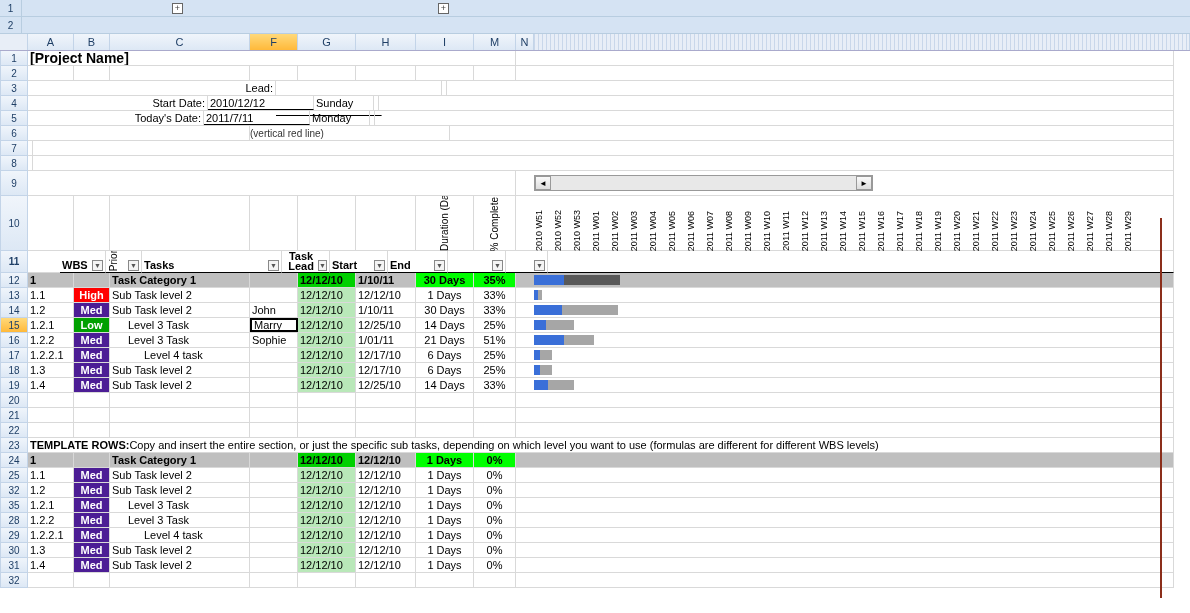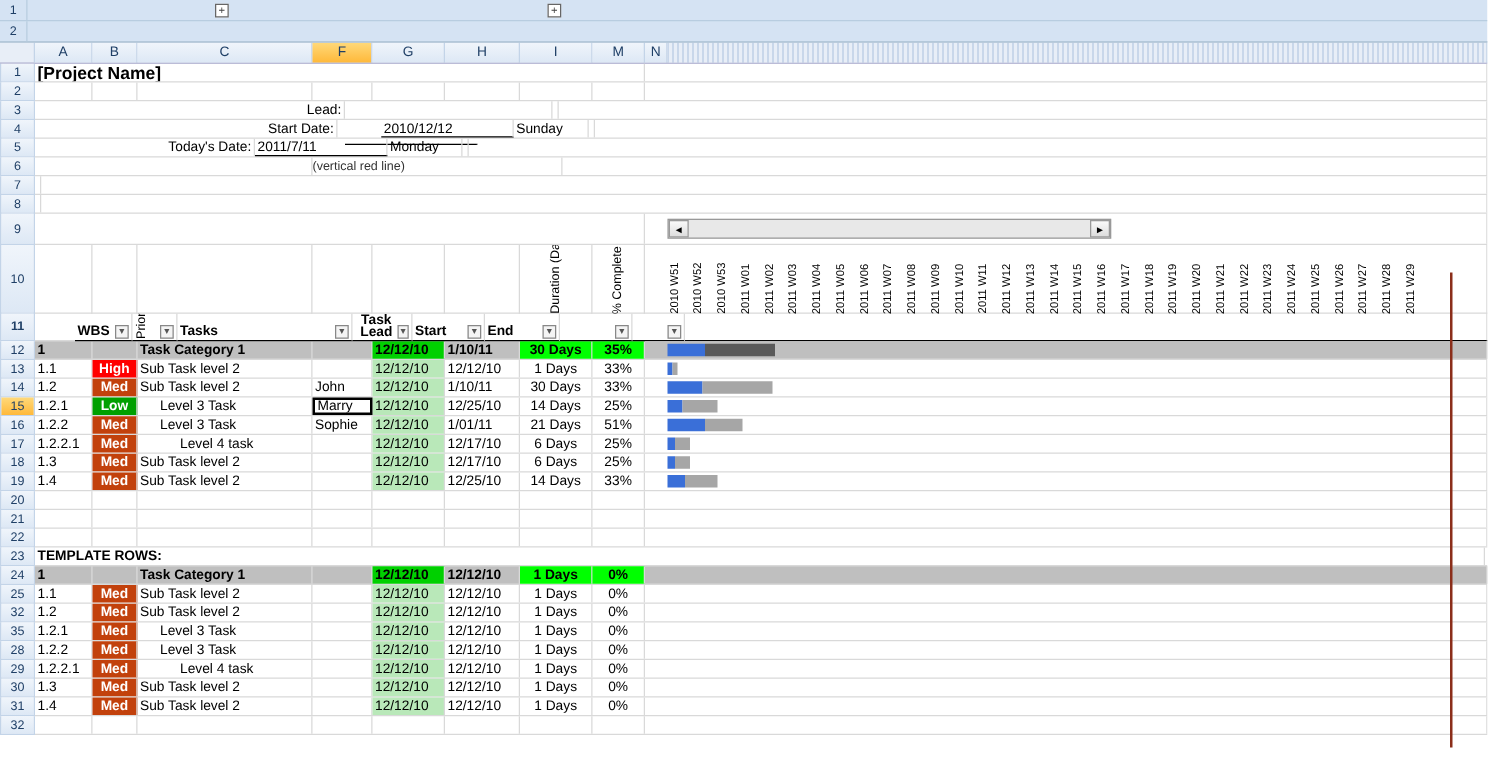--- a/index.html
+++ b/index.html
@@ -7,30 +7,30 @@
 .outline-bar{background:#d5e3f3;border-bottom:1px solid #9ab;position:relative;height:34px}
 .outline-row{height:17px;border-bottom:1px solid #b8cde0;display:flex;align-items:center}
 .outline-num{width:22px;text-align:center;color:#1f3f66;font-size:10px;border-right:1px solid #b8cde0;height:100%;display:flex;align-items:center;justify-content:center}
 .plus-btn{width:11px;height:11px;border:1px solid #666;background:#fff;display:inline-flex;align-items:center;justify-content:center;font-size:9px;line-height:1;cursor:pointer;color:#444}
 .col-headers{display:flex;background:#e8eef7;height:17px;border-bottom:1px solid #aac}
 .col-head{border-right:1px solid #c3d4e8;display:flex;align-items:center;justify-content:center;font-size:11px;color:#1f3f66;background:linear-gradient(#f0f5fb,#dde8f5)}
 .col-head.sel{background:linear-gradient(#ffd97a,#ffb93a)}
 .row-headers{position:absolute;left:0;top:51px;width:28px}
 .row-head{height:15px;border:1px solid #c3d4e8;border-top:none;display:flex;align-items:center;justify-content:center;font-size:10px;color:#1f3f66;background:linear-gradient(#f0f5fb,#dde8f5)}
 .row-head.sel{background:linear-gradient(#ffd97a,#ffb93a)}
-.grid{position:absolute;left:28px;top:51px;right:0}
+.grid{position:absolute;left:28px;top:51px;right:16px}
 .grid-row{display:flex;height:15px;border-bottom:1px solid #d9d9d9}
 .cell{border-right:1px solid #d9d9d9;padding:0 2px;display:flex;align-items:center;overflow:hidden;white-space:nowrap}
 .c-A{width:46px}.c-B{width:36px}.c-C{width:140px}.c-F{width:48px}.c-G{width:58px}.c-H{width:60px}.c-I{width:58px}.c-M{width:42px}
 .gantt-area{flex:1;position:relative;border-right:1px solid #d9d9d9}
 .bold{font-weight:bold}
 .underline{border-bottom:1px solid #000}
 .vert{writing-mode:vertical-rl;transform:rotate(180deg);font-size:10px}
 .prio-high{background:#ff0000;color:#fff;font-weight:bold;justify-content:center}
-.prio-med{background:#c2410c;color:#fff;font-weight:bold;justify-content:center}
+.prio-med{background:#4c1d95;color:#fff;font-weight:bold;justify-content:center}
 .prio-low{background:#00a000;color:#fff;font-weight:bold;justify-content:center}
 .start-green{background:#b9e8b9}
 .cat-row .cell{background:#bfbfbf;font-weight:bold}
 .cat-row .c-G{background:#00d000}
 .cat-row .c-I{background:#00ff00;justify-content:center}
 .cat-row .c-M{background:#00ff00;justify-content:center}
 .cat-row .gantt-area{background:#bfbfbf}
 .pct{justify-content:center}
 .dur{justify-content:center}
 .dropdown{width:11px;height:11px;border:1px solid #888;background:#f4f4f4;margin-left:auto;display:flex;align-items:center;justify-content:center;font-size:7px;color:#555;cursor:pointer}
@@ -127,22 +127,22 @@
       <div class="cell gantt-area"></div>
     </div>
     <div class="grid-row ">
       <div class="cell c-C" style="justify-content: flex-end; width: 248px;">Lead:</div>
       <div class="cell c-F underline" style="width: 106px; margin-top: 34px;">Wei Hu</div>
       <div class="cell c-H" style="width: 60px;"></div>
       <div class="cell "></div>
       <div class="cell gantt-area"></div>
     </div>
     <div class="grid-row ">
-      <div class="cell c-C" style="justify-content: flex-end; width: 242px;">Start Date:</div>
-      <div class="cell c-F underline" style="width: 106px; margin-left: 35px;">2010/12/12</div>
+      <div class="cell c-C" style="justify-content: flex-end; width: 180px;">Start Date:</div>
+      <div class="cell c-F underline" style="width: 106px;">2010/12/12</div>
       <div class="cell c-H" style="width: 60px;">Sunday</div>
       <div class="cell "></div>
       <div class="cell gantt-area"></div>
     </div>
     <div class="grid-row ">
       <div class="cell c-C" style="justify-content: flex-end; width: 176px;">Today's Date:</div>
       <div class="cell c-F underline" style="width: 106px;">2011/7/11</div>
       <div class="cell c-H" style="width: 60px;">Monday</div>
       <div class="cell "></div>
       <div class="cell gantt-area"></div>
@@ -391,20 +391,21 @@
       <div class="cell c-F"></div>
       <div class="cell c-G"></div>
       <div class="cell c-H"></div>
       <div class="cell c-I"></div>
       <div class="cell c-M"></div>
       <div class="cell gantt-area"></div>
     </div>
     <div class="grid-row">
       <div class="cell" style="width: 1160px;">
         <span class="bold">TEMPLATE ROWS:</span>
+        <span class="note"> Copy and insert the entire section, or just the specific sub tasks, depending on which level you want to use (formulas are different for different WBS levels)</span>
       </div>
     </div>
     <div class="grid-row cat-row">
       <div class="cell c-A">1</div>
       <div class="cell c-B"></div>
       <div class="cell c-C">Task Category 1</div>
       <div class="cell c-F"></div>
       <div class="cell c-G">12/12/10</div>
       <div class="cell c-H">12/12/10</div>
       <div class="cell c-I dur">1 Days</div>

